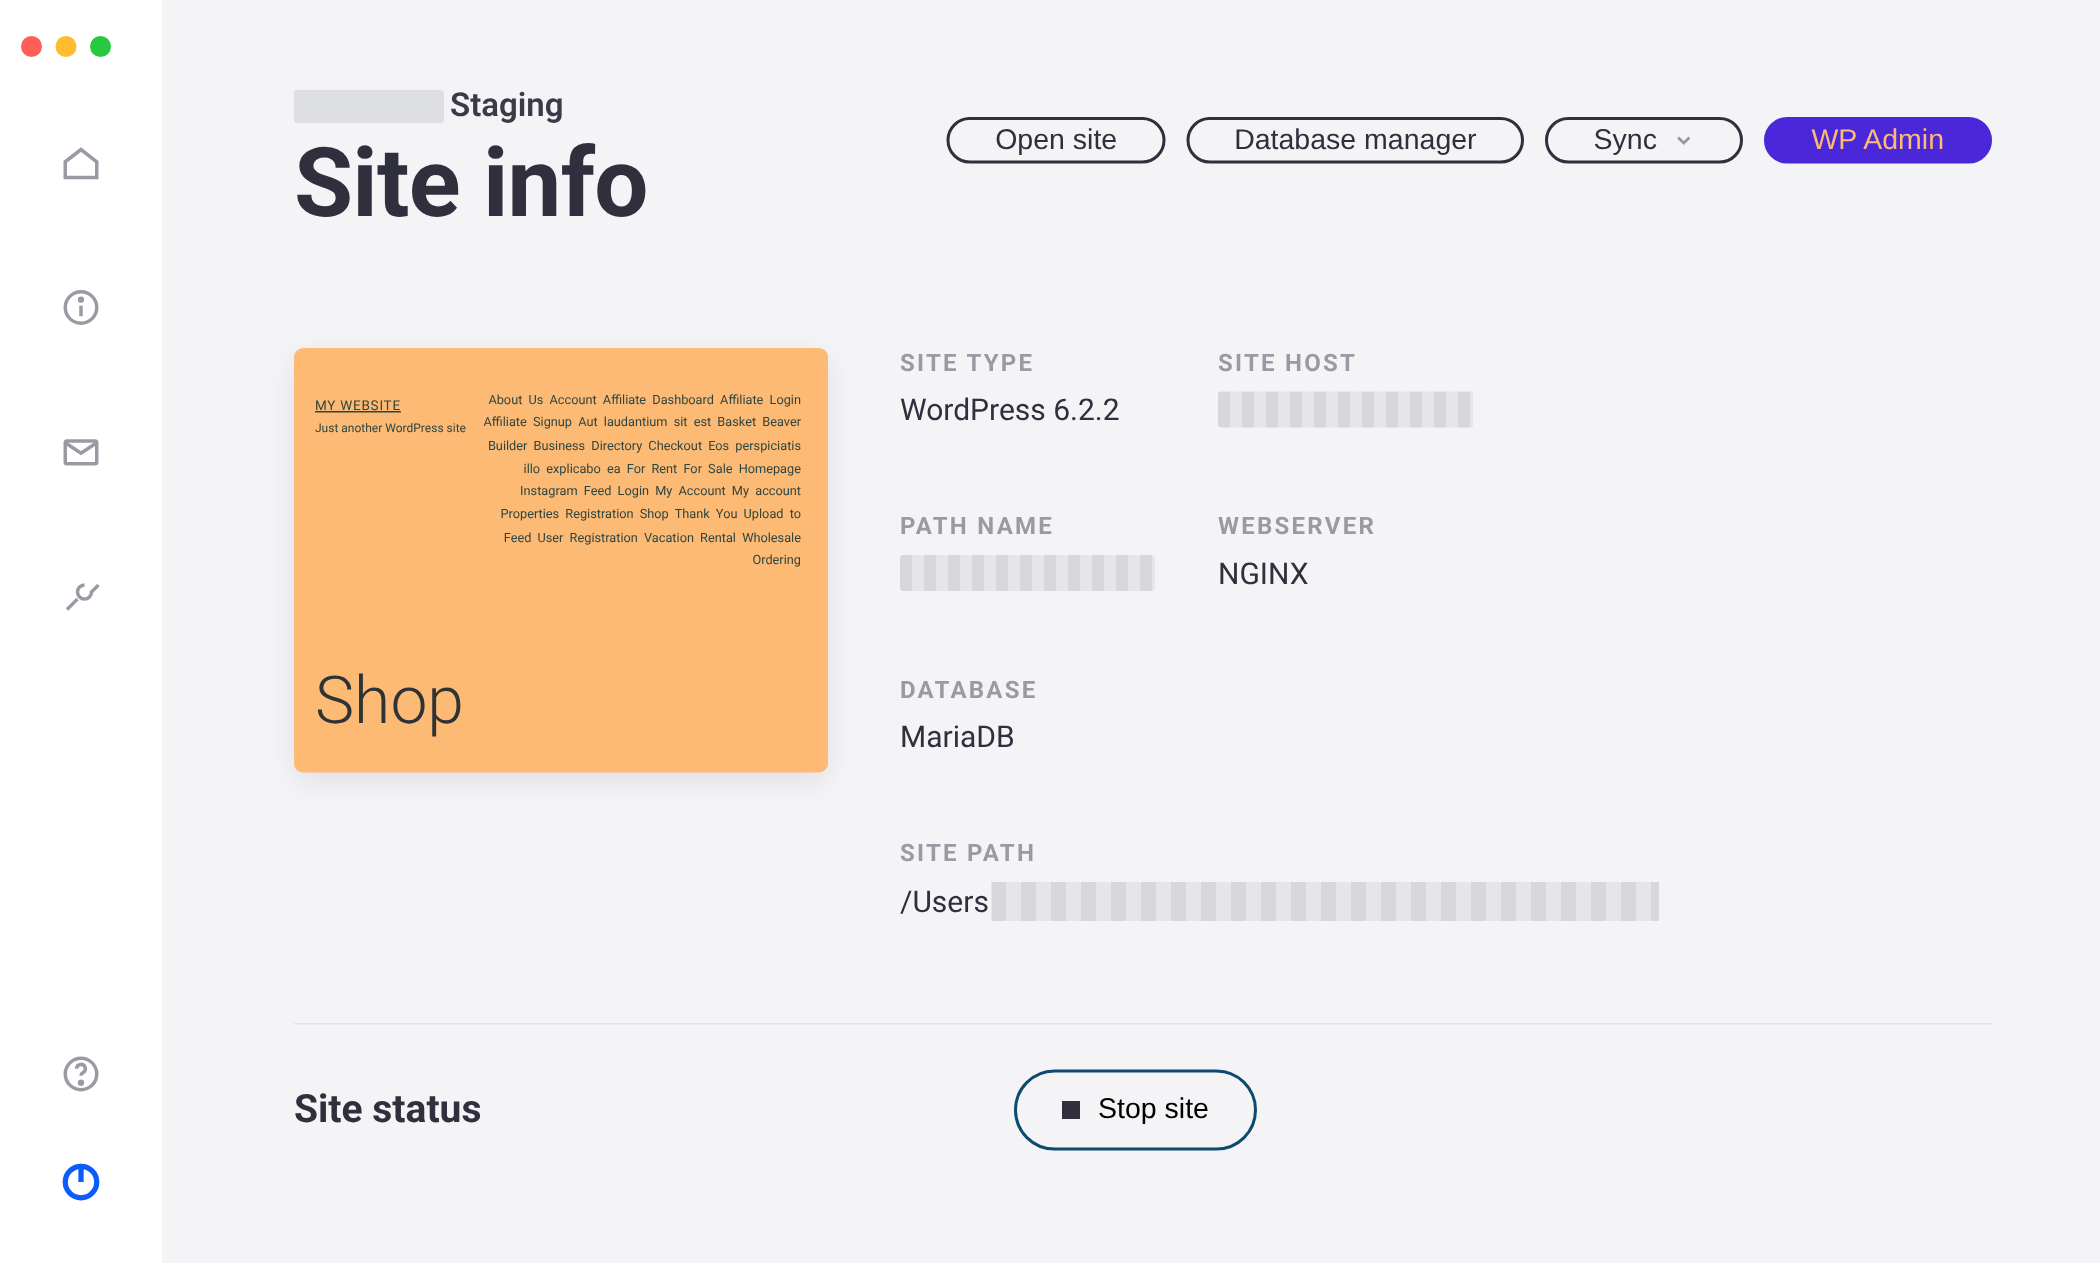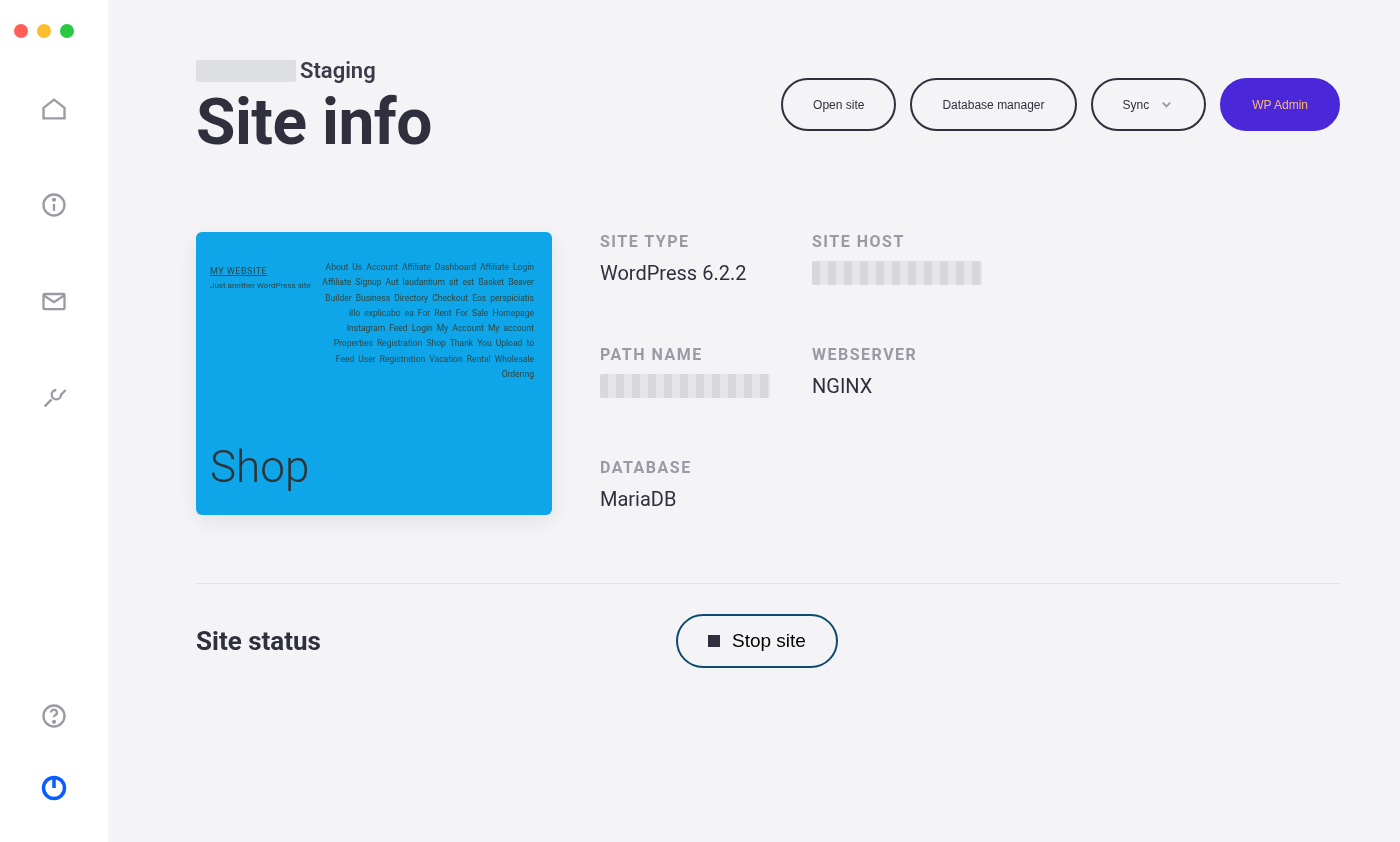--- a/index.html
+++ b/index.html
@@ -59,21 +59,21 @@
     color: #9a9aa5;
     cursor: pointer;
   }
   .nav-icon svg { width: 100%; height: 100%; }
   .power-icon { color: #0b5cff; }
 
   
   .main {
     position: absolute;
     top: 0; left: 108px;
-    right: 0;
+    right: 12px;
     height: 842px;
     padding: 58px 60px 0 88px;
     overflow: hidden;
   }
 
   .header-row {
     display: flex;
     justify-content: space-between;
     align-items: flex-start;
   }
@@ -102,22 +102,22 @@
     letter-spacing: -0.5px;
   }
 
   .action-buttons {
     display: flex;
     gap: 14px;
     margin-top: 20px;
   }
   .btn {
     border-radius: 999px;
-    padding: 17px 30px;
-    font-size: 12px;
+    padding: 4px 30px;
+    font-size: 19px;
     font-weight: 500;
     cursor: pointer;
     border: 2px solid #2f2f3d;
     background: transparent;
     color: #2f2f3d;
     display: inline-flex;
     align-items: center;
     gap: 10px;
     line-height: 1;
   }
@@ -135,21 +135,21 @@
   .body-grid {
     display: flex;
     gap: 48px;
     margin-top: 72px;
   }
 
   
   .thumb {
     width: 356px;
     height: 283px;
-    background: #0ea5e9;
+    background: #fdba74;
     border-radius: 6px;
     box-shadow: 0 6px 20px rgba(0,0,0,0.08);
     padding: 28px 18px 20px 14px;
     position: relative;
     overflow: hidden;
     color: #2f4640;
   }
   .thumb-sitename {
     font-size: 9px;
     text-decoration: underline;
@@ -363,20 +363,27 @@
         <div class="field-label">WEBSERVER</div>
         <div class="field-value">NGINX</div>
       </div>
 
 
       <div class="field" style="grid-column:1/4">
         <div class="field-label">DATABASE</div>
         <div class="field-value">MariaDB</div>
       </div>
 
+      <div class="field wide">
+        <div class="field-label">SITE PATH</div>
+        <div class="site-path-row">
+          <span class="site-path-prefix">/Users</span>
+          <span class="redact-path"></span>
+        </div>
+      </div>
 
     </div>
   </div>
 
   <hr class="divider">
 
   <div class="status-row">
     <div class="status-title">Site status</div>
     <button class="stop-btn">
       <span class="stop-square"></span>

